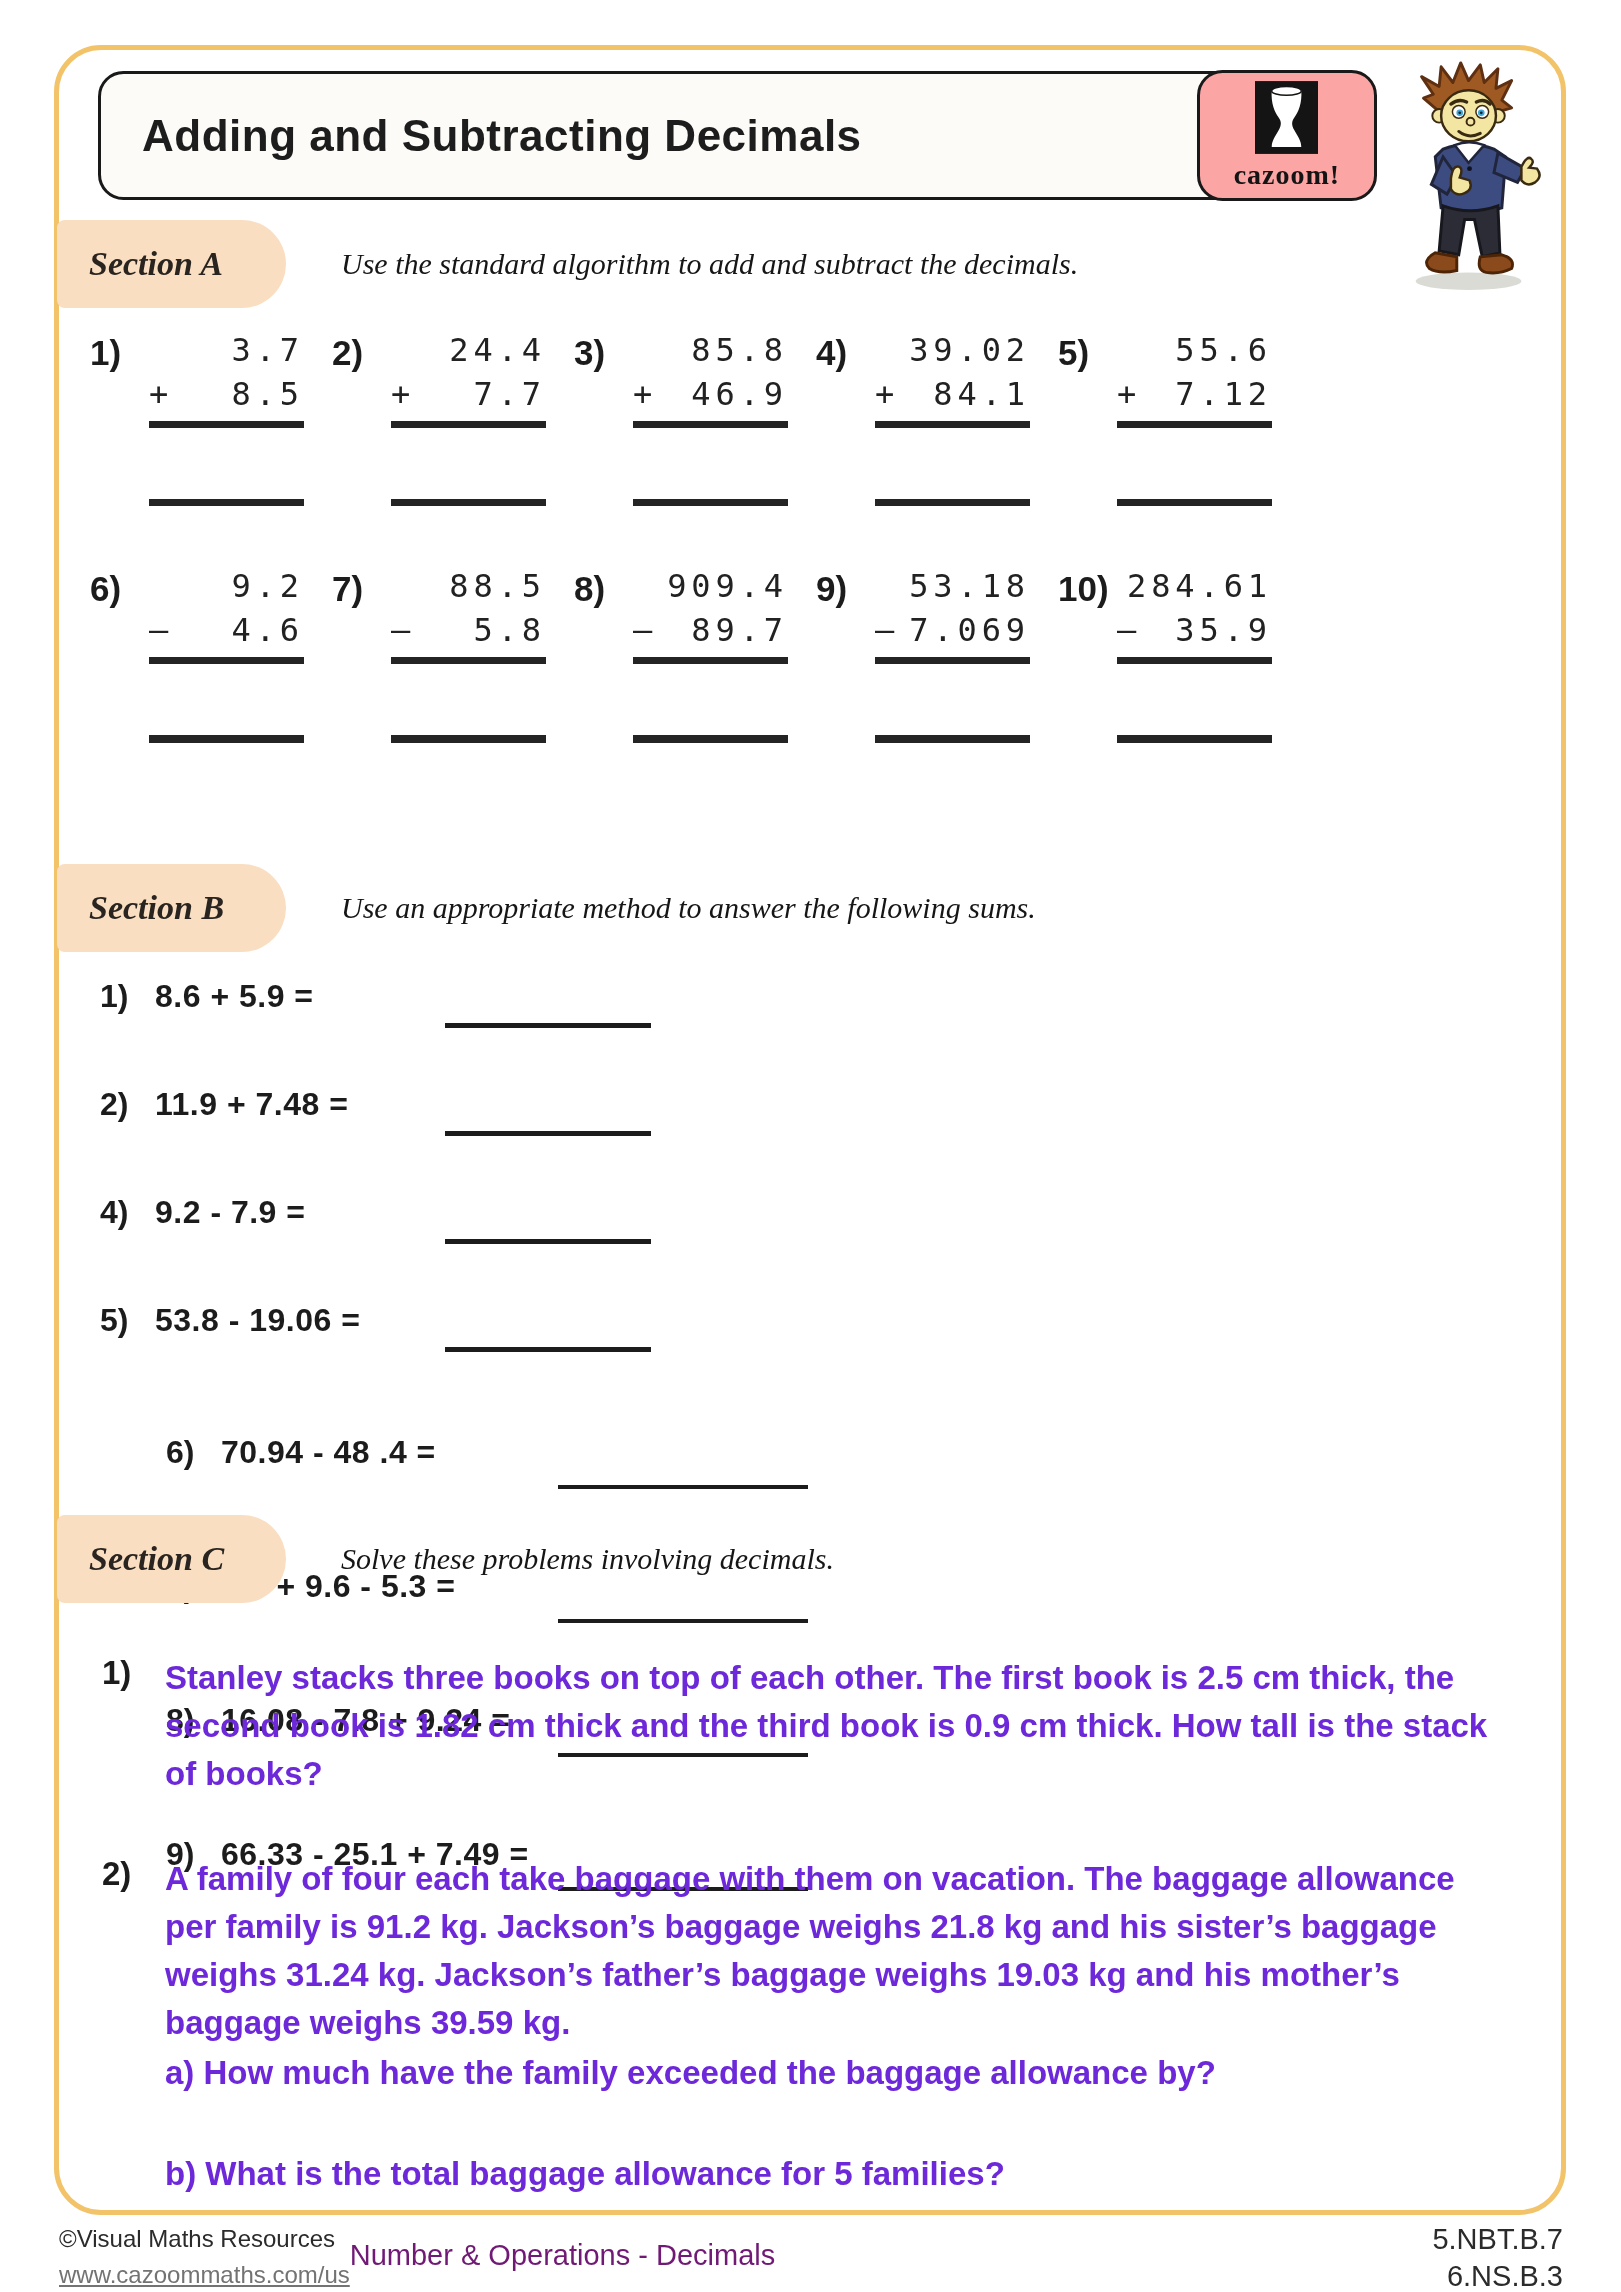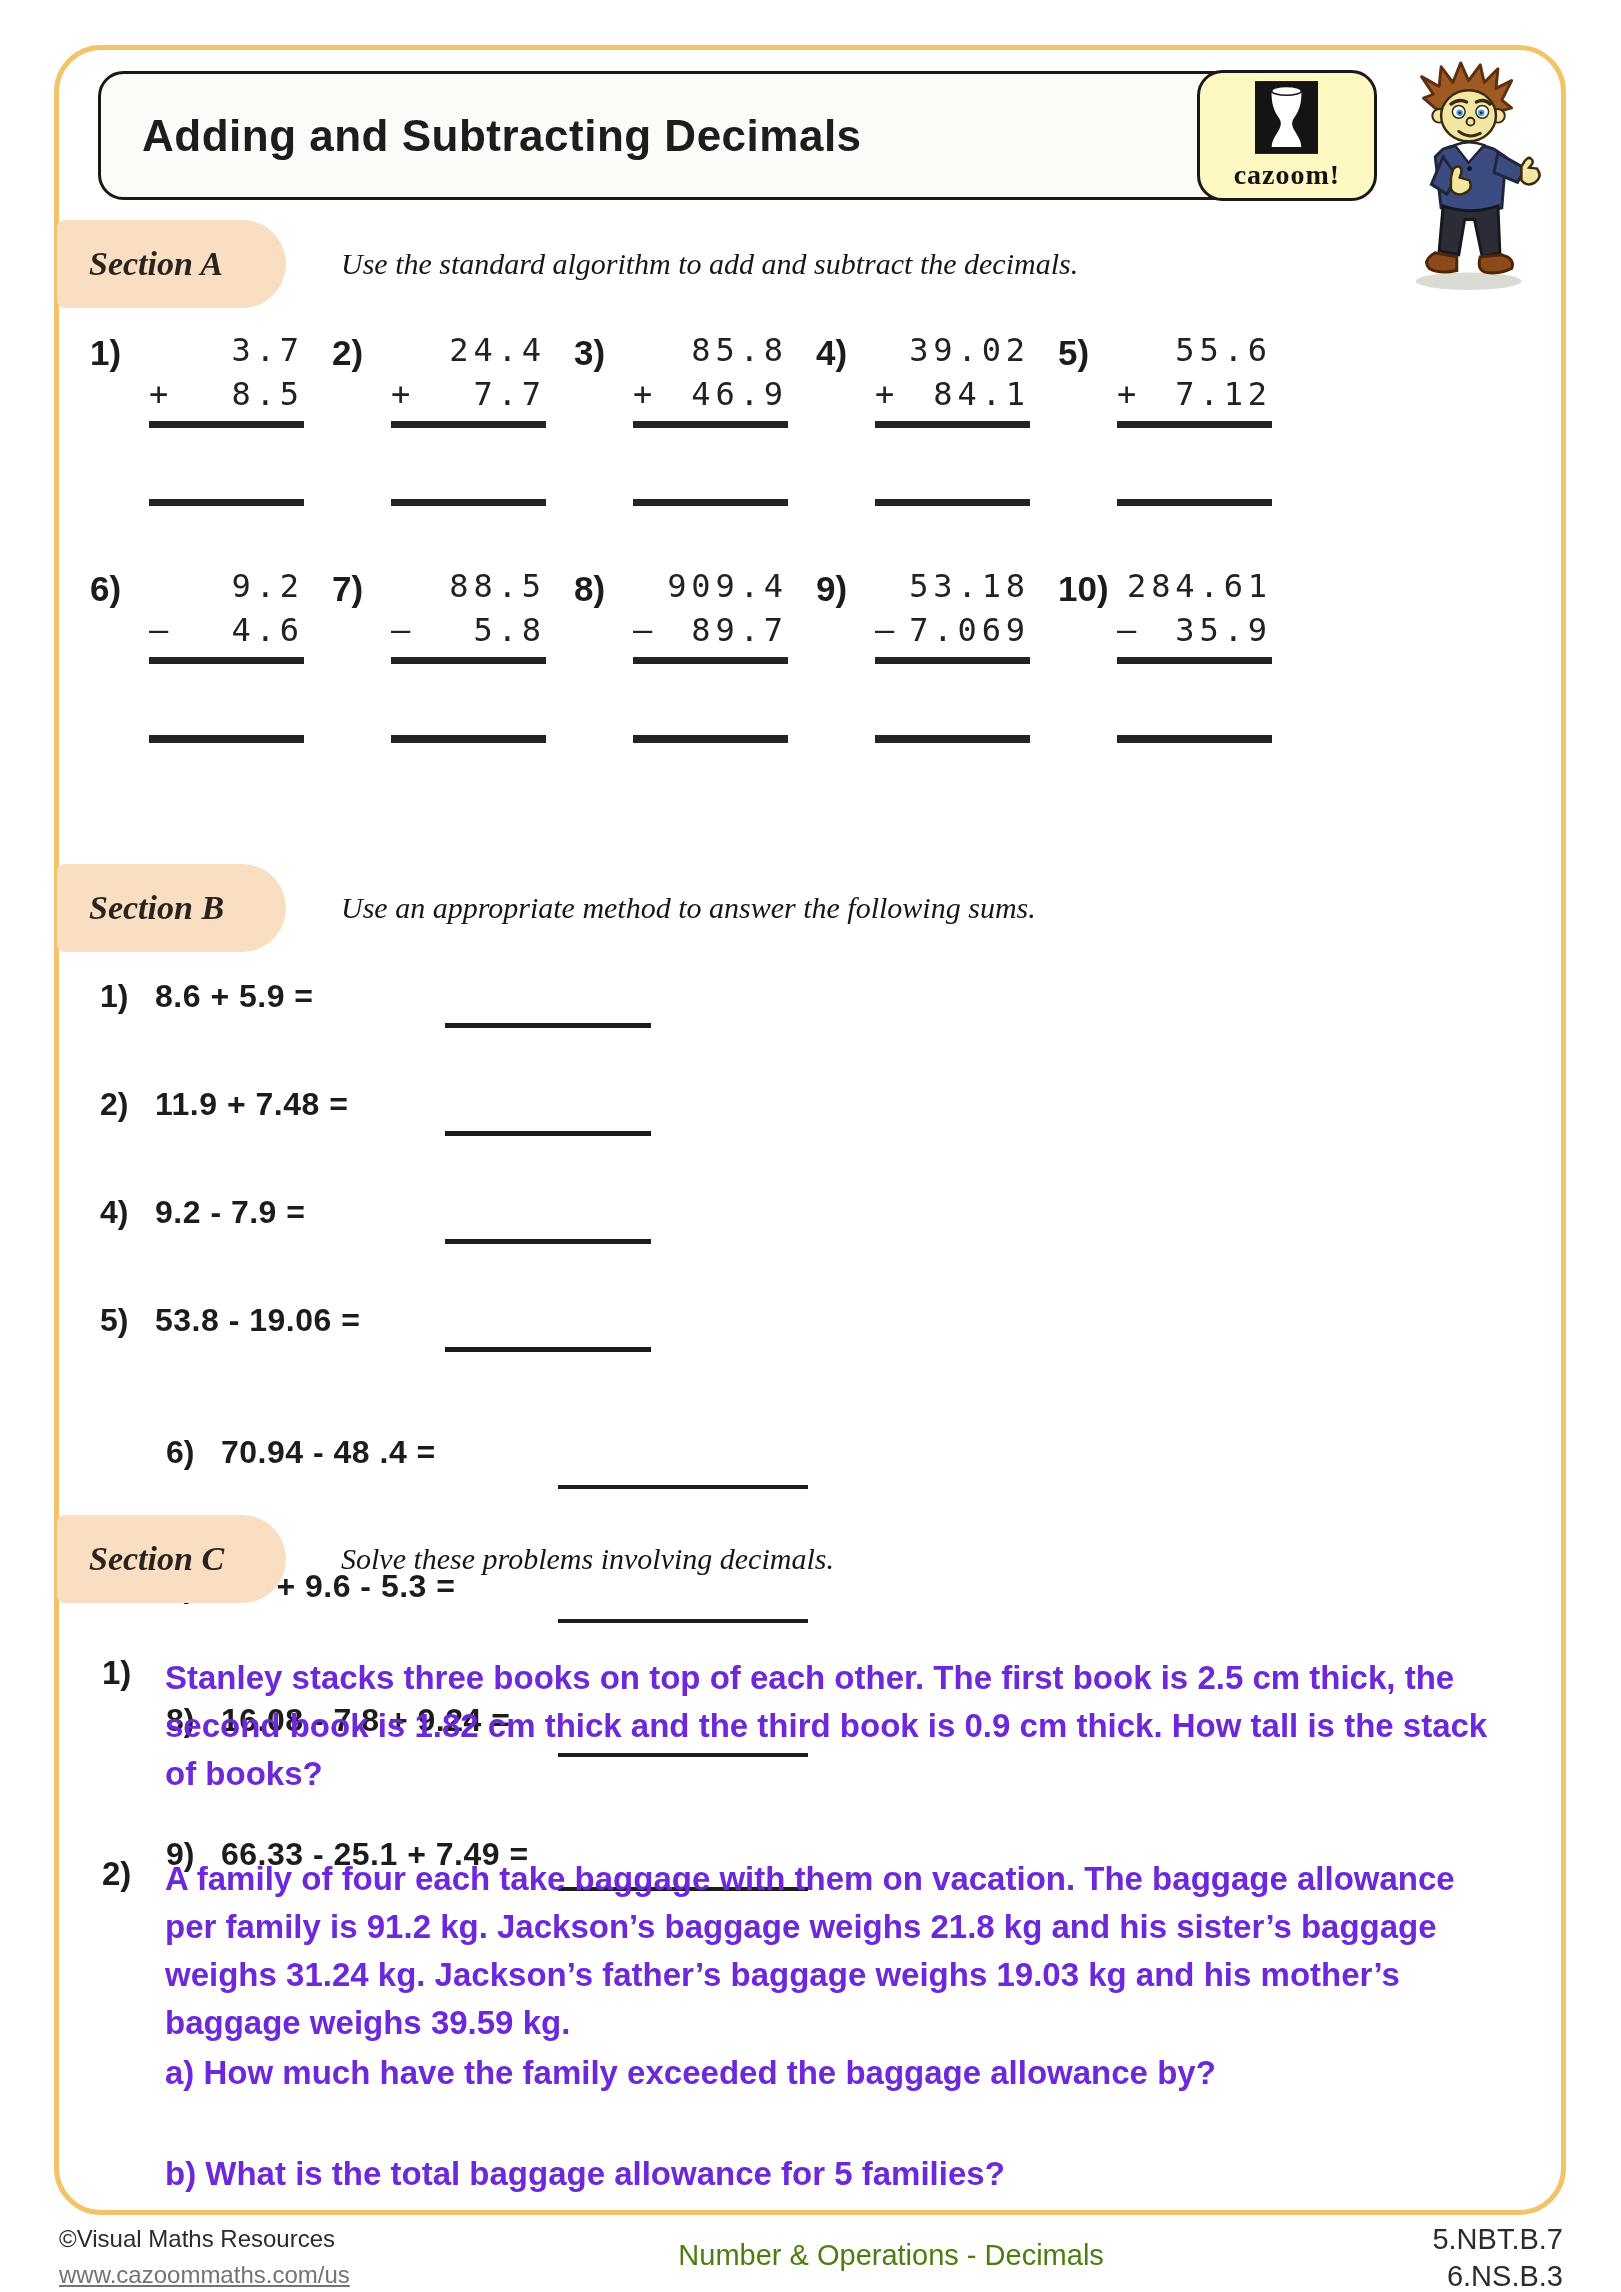--- a/index.html
+++ b/index.html
@@ -16,21 +16,21 @@
   .title-box{
     position:absolute;left:98px;top:71px;width:1272px;height:123px;
     background:#fcfbf7;border:3.9px solid #191919;border-radius:25.5px;
   }
   .title-text{
     position:absolute;left:41px;top:50%;transform:translateY(-50%);
     font-size:44px;font-weight:bold;letter-spacing:0.5px;color:#1d1d1d;
   }
   .logo-box{
     position:absolute;right:-3.9px;top:-3.9px;bottom:-3.9px;width:174px;
-    border:3.9px solid #191919;border-radius:25.5px;background:#fef9c3;
+    border:3.9px solid #191919;border-radius:25.5px;background:#fca5a5;
     display:flex;flex-direction:column;align-items:center;justify-content:center;gap:1px;
   }
   .logo-text{
     font-family:"Liberation Serif", serif;font-weight:bold;font-size:28px;
     letter-spacing:1px;color:#141414;
   }
   .mascot{position:absolute;left:1396px;top:59px;width:149px;height:233px;}
   
   .section-header{position:absolute;left:57px;right:78px;height:88px;display:flex;align-items:center;}
   .hdrA{top:220px;} .hdrB{top:864px;} .hdrC{top:1515px;}
@@ -75,21 +75,21 @@
   .crow{display:flex;}
   .crow.first{margin-bottom:57px;}
   .cnum{font-size:33px;font-weight:bold;width:63px;flex:none;}
   .ctext{font-size:33px;font-weight:bold;line-height:48px;width:1343px;color:#6d28d9;}
   .csub-a{margin-top:2px;}
   .csub-b{margin-top:53px;}
   
   .footer{position:absolute;left:59px;top:2221px;width:1504px;display:flex;align-items:flex-start;}
   .f-left{font-size:24px;line-height:36px;color:#2b2b2b;}
   .f-url{color:#737373;text-decoration:underline;cursor:pointer;}
-  .f-center{flex:1;text-align:center;font-size:29px;color:#4d7c0f;padding-top:17.6px;}
+  .f-center{flex:1;font-size:29px;color:#701a75;padding-top:17.6px;}
   .f-right{text-align:right;font-size:29px;line-height:37px;color:#2b2b2b;}
 </style>
 </head>
 <body>
 
 <div class="frame"></div>
 
 <div class="title-box">
   <div class="title-text">Adding and Subtracting Decimals</div>
   <div class="logo-box">

